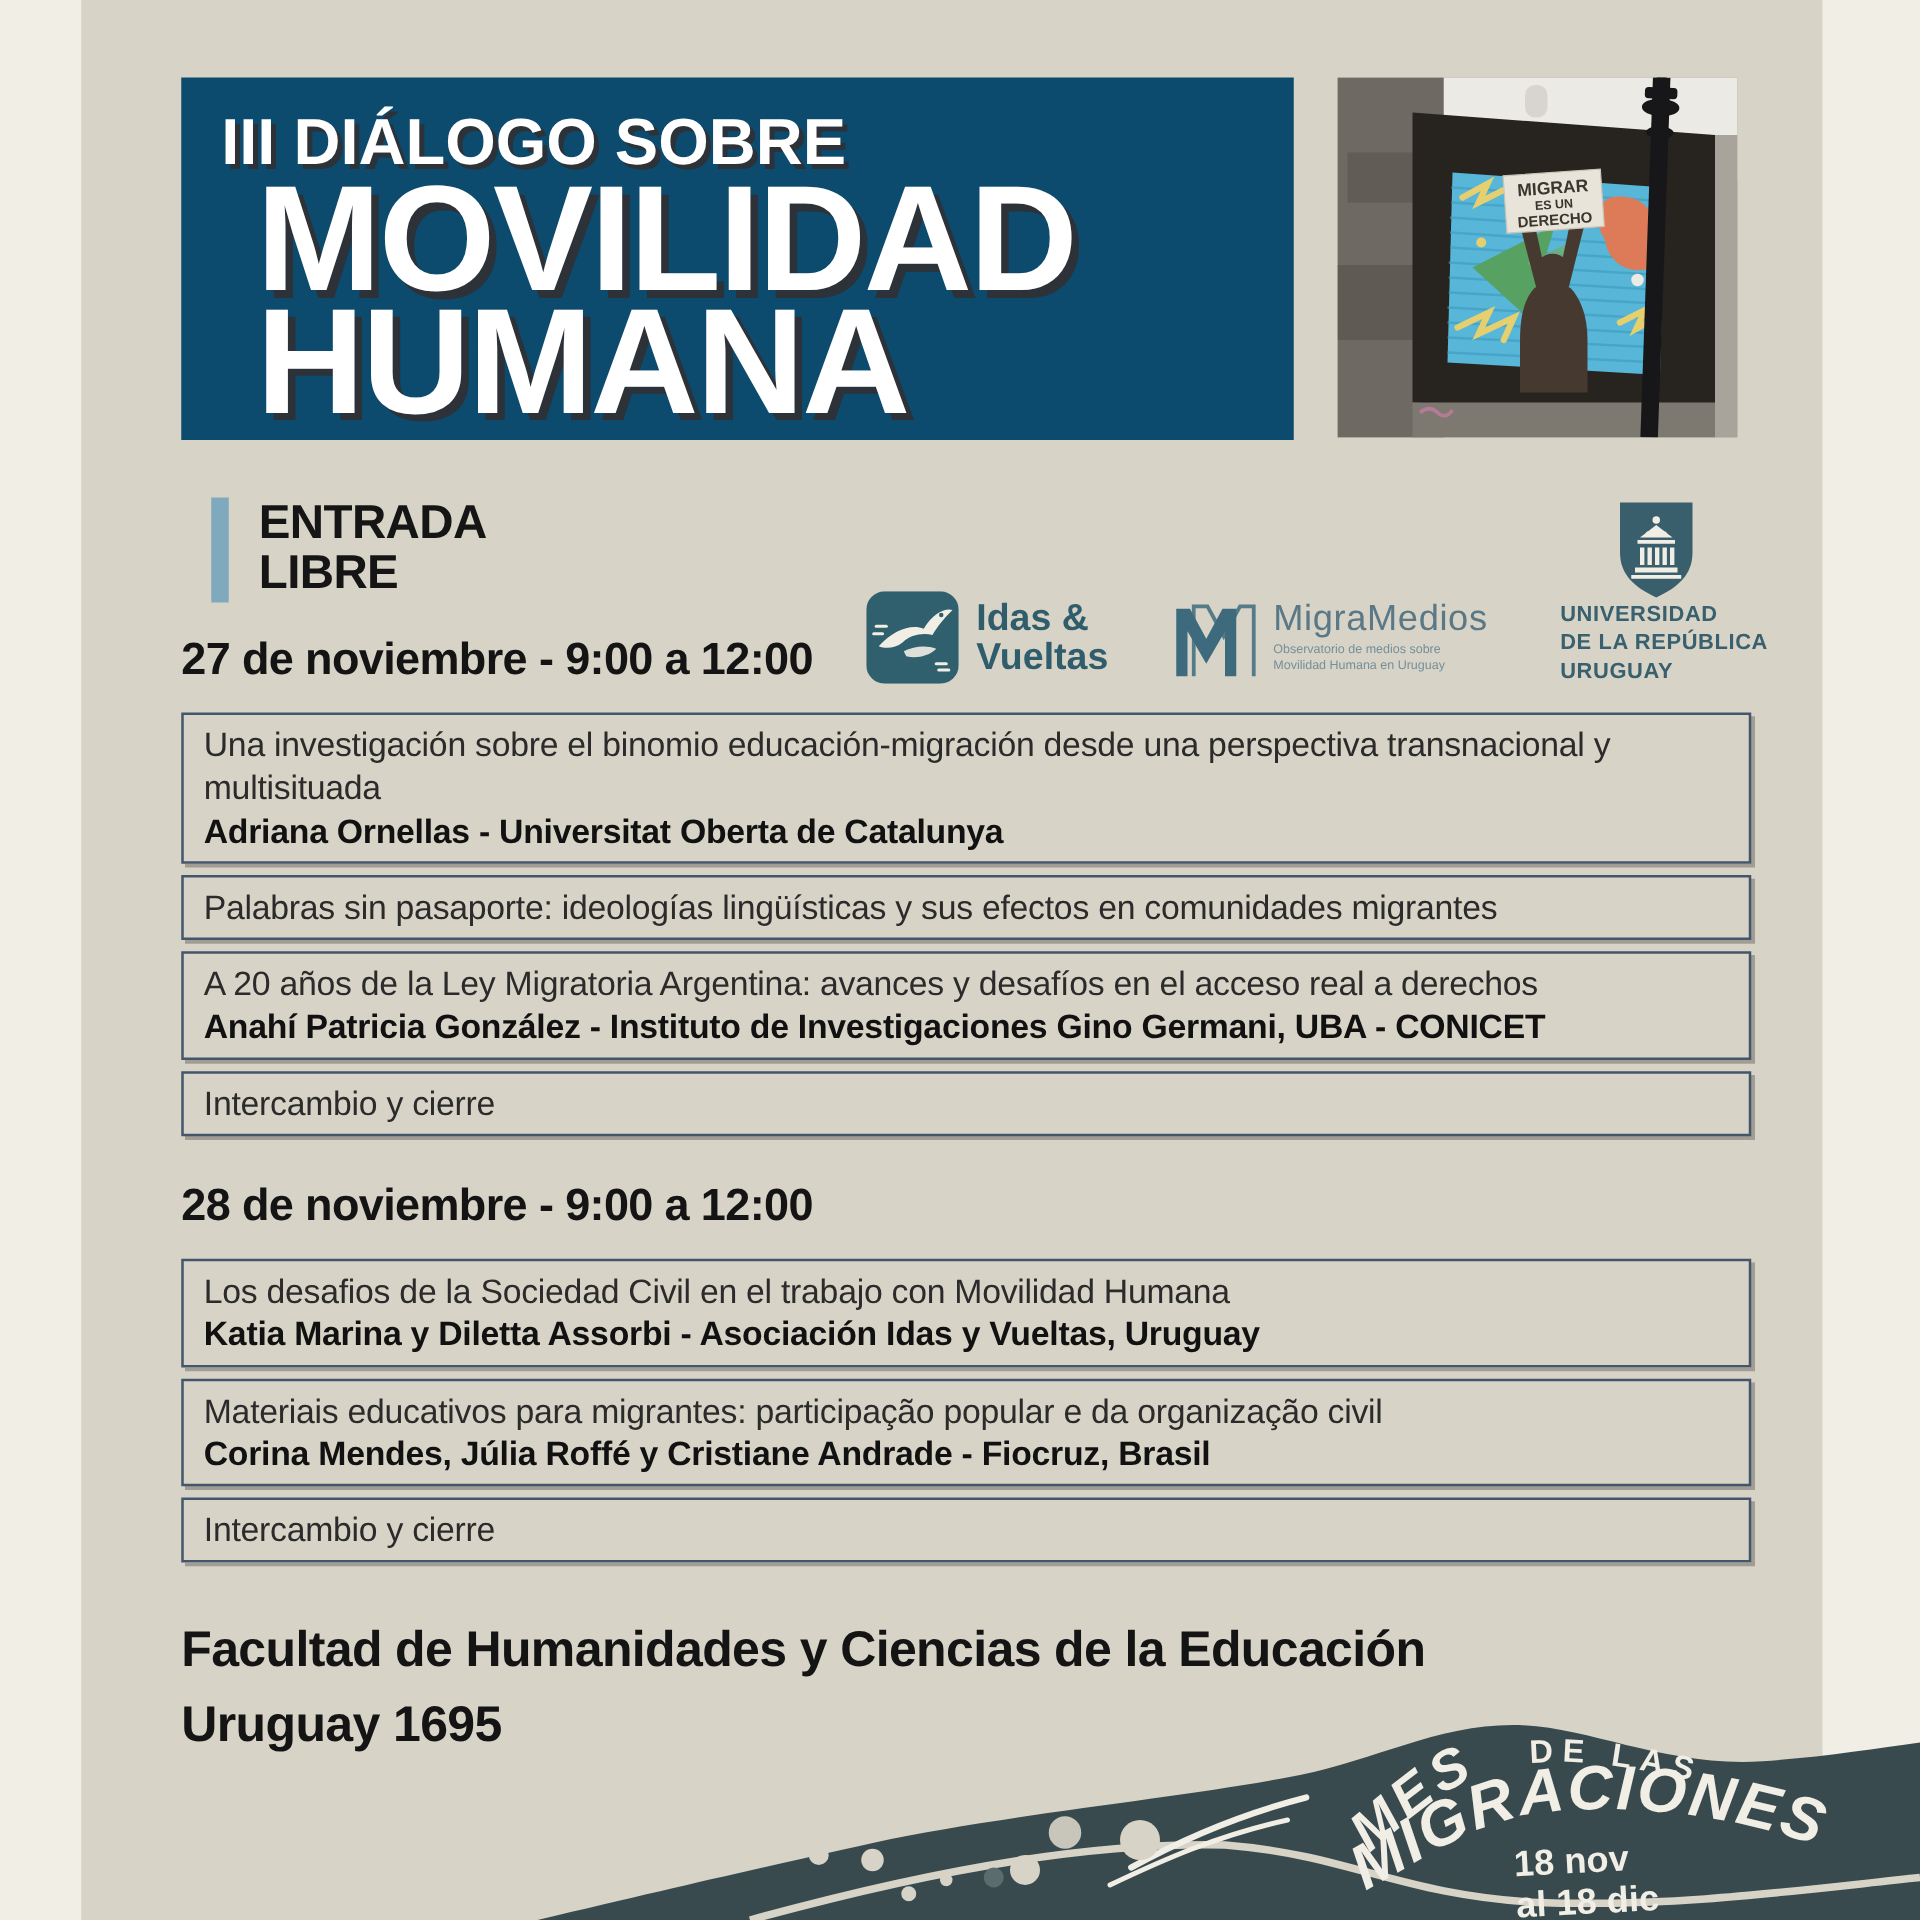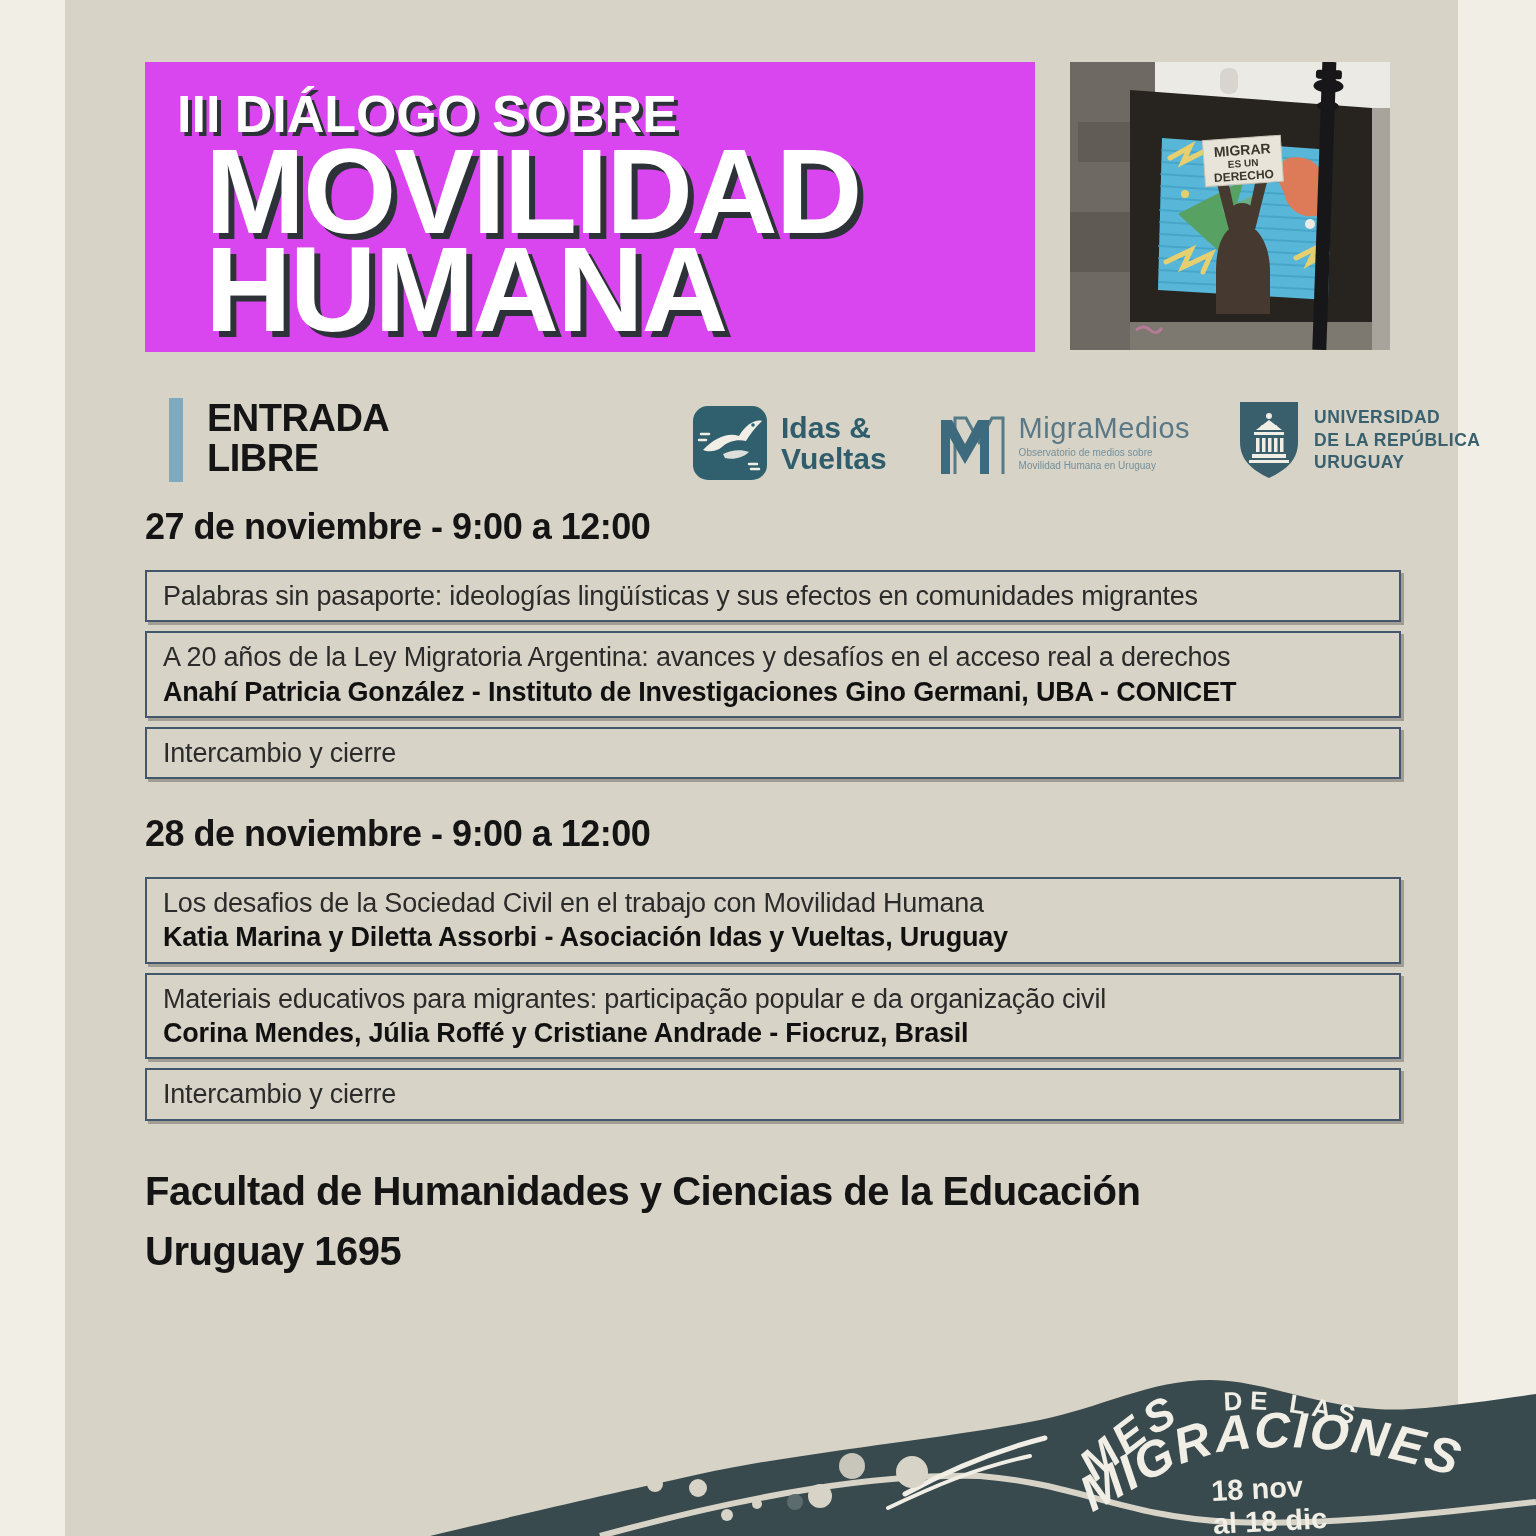--- a/index.html
+++ b/index.html
@@ -1,21 +1,21 @@
 <!DOCTYPE html>
 <html><head>
 <meta charset="utf-8">
 <style>
   html,body{margin:0;padding:0;}
   .page{position:relative;width:1536px;height:1536px;overflow:hidden;background:#f1eee6;
         font-family:"Liberation Sans",sans-serif;color:#222;}
   .panel{position:absolute;left:65px;top:0;width:1393px;height:1536px;background:#d8d3c7;}
 
   
-  .title-band{position:absolute;left:145px;top:62px;width:890px;height:290px;background:#d946ef;
+  .title-band{position:absolute;left:145px;top:62px;width:890px;height:290px;background:#0c4a6e;
               padding:0;box-sizing:border-box;}
   .kicker{position:absolute;left:32px;top:22px;font-size:52px;font-weight:700;color:#fff;
           letter-spacing:0px;text-shadow:4px 4px 0 #2c3237;}
   .big-title{position:absolute;left:28px;top:80px;font-size:120px;font-weight:700;color:#fff;
              line-height:0.82;letter-spacing:-2px;text-shadow:6px 6px 0 #2c3237;margin-left:32px;}
 
   
   .photo{position:absolute;left:1070px;top:62px;width:320px;height:288px;}
 
   
@@ -23,21 +23,21 @@
   .mod-col{font-size:38px;font-weight:700;line-height:1.06;letter-spacing:-0.5px;color:#151515;}
   .divider{width:14px;height:84px;background:#7fa9bd;margin:0 24px;}
   .logos{position:absolute;left:693px;top:400px;display:flex;align-items:flex-end;}
 
   .logo-iv{display:flex;align-items:center;}
   .logo-iv-text{font-size:30px;font-weight:700;color:#2f5d6b;line-height:1.05;margin-left:14px;}
   .logo-mm{display:flex;align-items:center;margin-left:48px;}
   .logo-mm-text{margin-left:12px;}
   .mm-name{font-size:29px;color:#5a7886;letter-spacing:0.5px;}
   .mm-sub{font-size:10px;color:#74909b;line-height:1.25;margin-top:2px;}
-  .logo-ud{display:flex;align-items:center;margin-left:46px;}
+  .logo-ud{display:flex;align-items:center;margin-left:46px;flex-direction:column;}
   .ud-text{font-size:17.5px;font-weight:700;color:#39606e;line-height:1.28;letter-spacing:0.5px;margin-left:12px;}
 
   
   .content{position:absolute;left:145px;top:506px;width:1256px;}
   .day-heading{font-size:36px;font-weight:700;color:#141414;letter-spacing:-0.5px;margin:0 0 22px 0;}
   .box{border:2px solid #44566c;box-shadow:3px 3px 0 rgba(125,122,115,0.6);
        padding:7px 16px;margin-bottom:9px;}
   .session-title{font-size:27px;color:#2b2b2b;line-height:1.27;letter-spacing:-0.2px;}
   .session-speaker{font-size:27px;font-weight:700;color:#111;line-height:1.27;letter-spacing:-0.2px;}
   .day2{margin-top:34px;}
@@ -186,20 +186,24 @@
         <div>UNIVERSIDAD</div>
         <div>DE LA REPÚBLICA</div>
         <div>URUGUAY</div>
       </div>
     </div>
   </div>
 
   <div class="content">
     <div class="day-heading">27 de noviembre - 9:00 a 12:00</div>
 
+    <div class="box">
+      <div class="session-title">Una investigación sobre el binomio educación-migración desde una perspectiva transnacional y multisituada</div>
+      <div class="session-speaker">Adriana Ornellas - Universitat Oberta de Catalunya</div>
+    </div>
     <div class="box">
       <div class="session-title">Palabras sin pasaporte: ideologías lingüísticas y sus efectos en comunidades migrantes</div>
     </div>
     <div class="box">
       <div class="session-title">A 20 años de la Ley Migratoria Argentina: avances y desafíos en el acceso real a derechos</div>
       <div class="session-speaker">Anahí Patricia González - Instituto de Investigaciones Gino Germani, UBA - CONICET</div>
     </div>
     <div class="box">
       <div class="session-title">Intercambio y cierre</div>
     </div>

